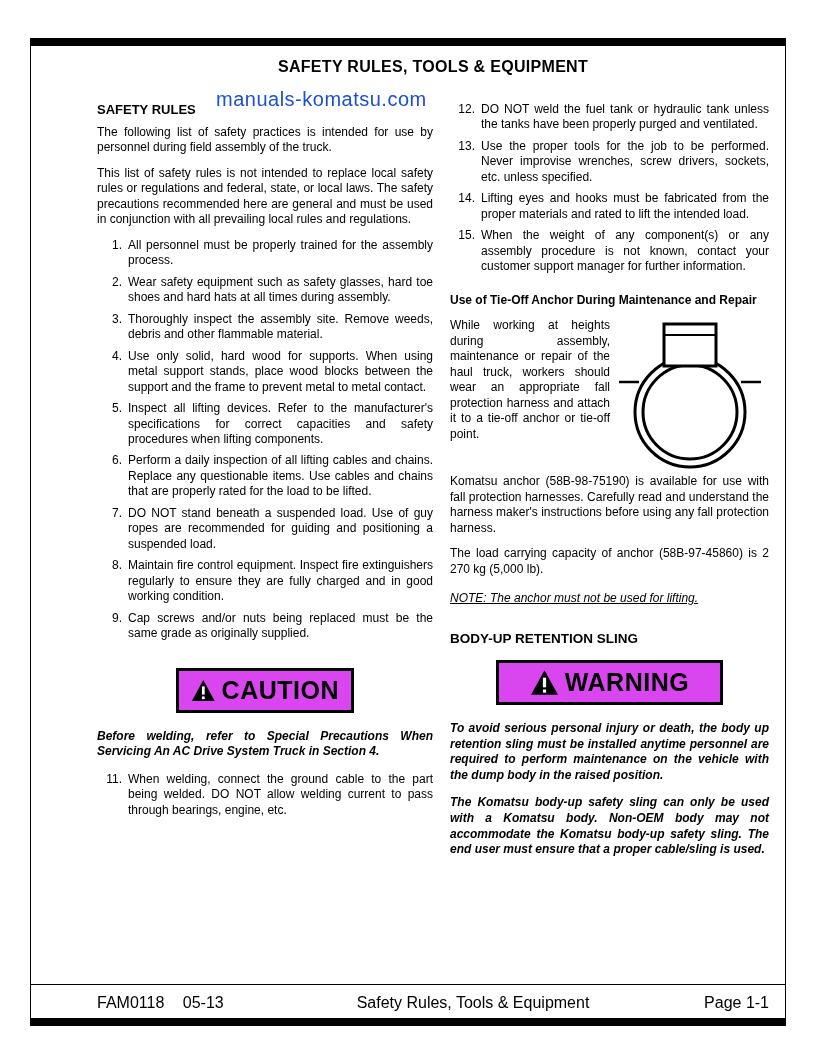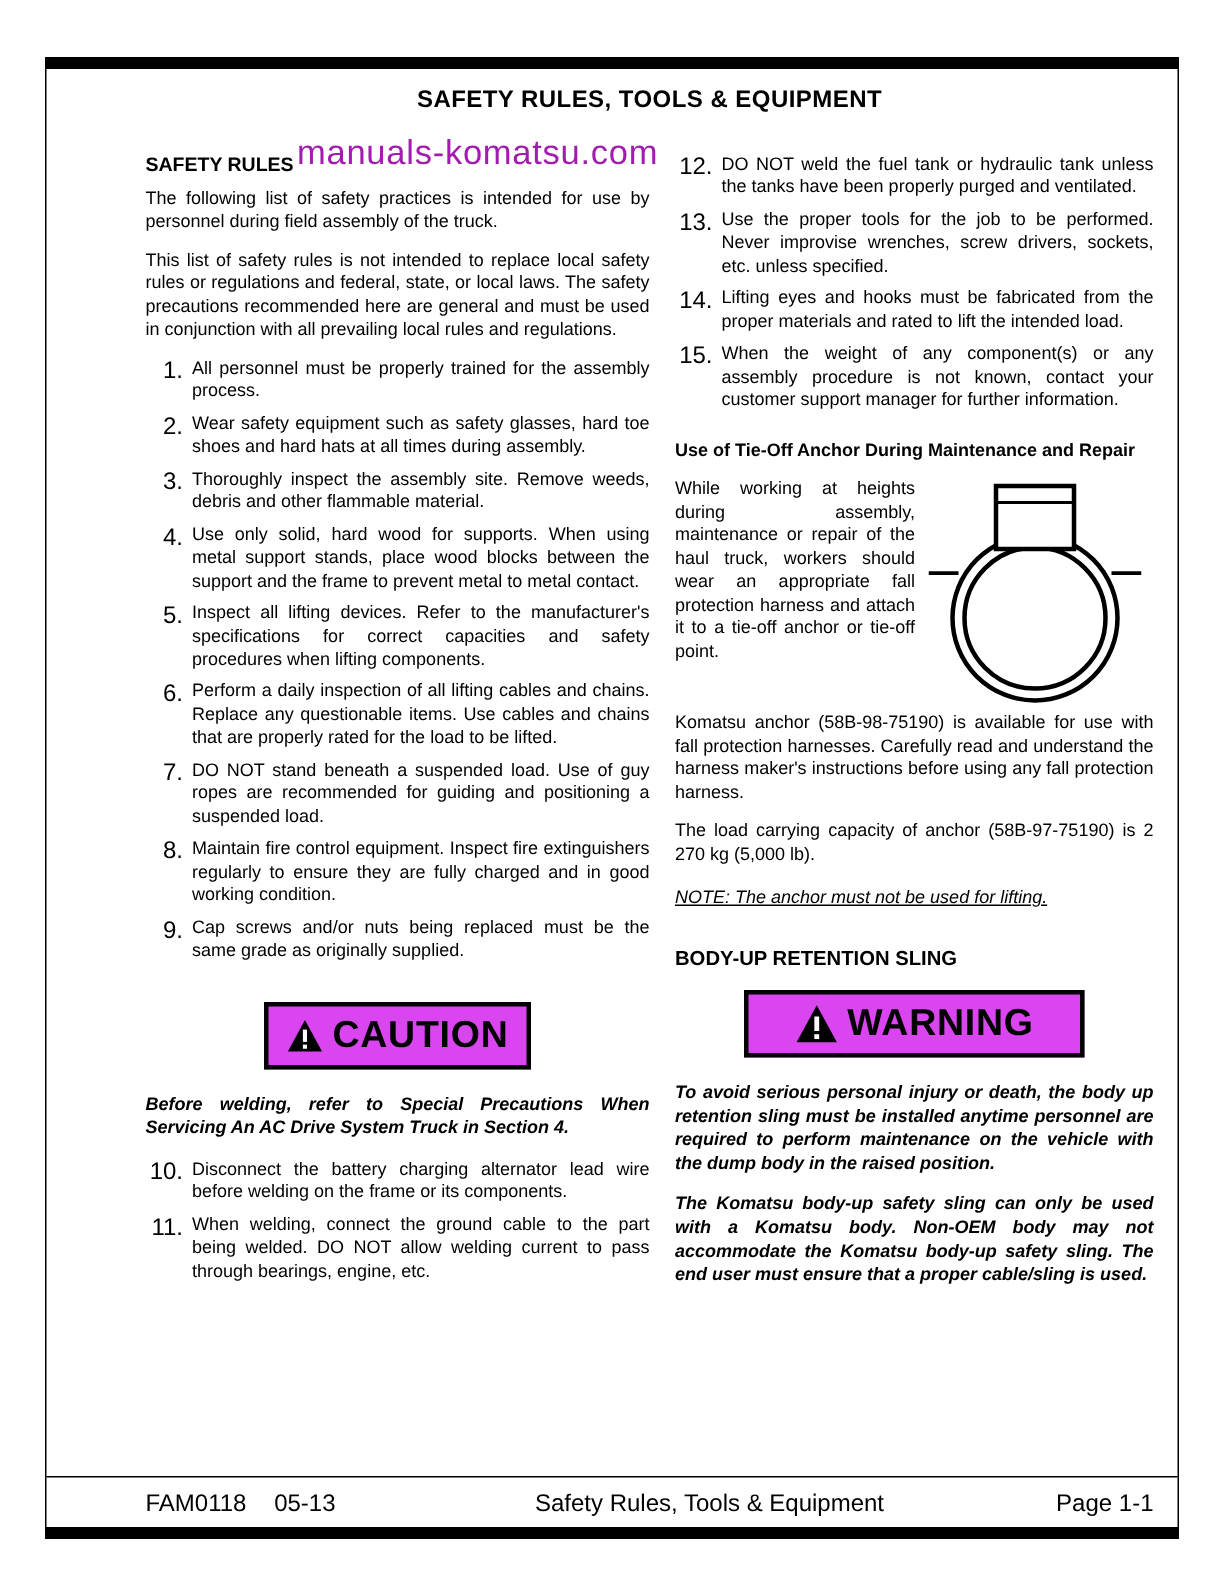--- a/index.html
+++ b/index.html
@@ -26,43 +26,43 @@
     left:66px; right:16px; top:12px; bottom:46px;
   }
   .doc-title {
     text-align:center;
     font-size:16px; font-weight:bold;
     letter-spacing:0.3px;
     margin-bottom:26px;
   }
   .watermark {
     position:absolute;
-    left:167px; top:42px;
-    font-size:23px;
-    color:#a21caf;
+    left:185px; top:42px;
+    font-size:20px;
+    color:#1d4ed8;
     letter-spacing:0.5px;
     pointer-events:none;
     white-space:nowrap;
     z-index:5;
   }
   .cols { display:flex; gap:17px; }
   .col-left  { width:336px; flex:0 0 336px; }
   .col-right { flex:1; }
   .section-heading { font-size:13px; font-weight:bold; margin-bottom:8px; }
   .sub-heading { font-size:12px; font-weight:bold; margin:18px 0 10px 0; line-height:1.3; }
   p.body, .li .txt {
     font-size:12px; line-height:1.29;
     text-align:justify;
   }
   p.body { margin-bottom:10px; }
   .li { display:flex; margin-bottom:6px; }
   .li .num {
     width:25px; flex:0 0 25px;
     text-align:right; margin-right:6px;
-    font-size:16px; line-height:1.29;
+    font-size:12px; line-height:1.29;
   }
   .li .txt { flex:1; }
   .alert-box {
     border:3px solid #000;
     background:#d946ef;
     display:flex; align-items:center; justify-content:center;
     gap:6px;
     padding:5px 12px;
     margin:26px auto 16px auto;
   }
@@ -151,24 +151,20 @@
             <svg width="27" height="25" viewBox="0 0 27 25">
               <polygon points="13.5,1 26,24 1,24" fill="#000"></polygon>
               <rect x="12" y="8" width="3" height="9" fill="#fff"></rect>
               <rect x="12" y="19" width="3" height="3" fill="#fff"></rect>
             </svg>
             <span class="alert-label">CAUTION</span>
           </div>
 
           <p class="italic-note">Before welding, refer to Special Precautions When Servicing An AC Drive System Truck in Section 4.</p>
 
-          <div class="li">
-            <span class="num">10.</span>
-            <span class="txt">Disconnect the battery charging alternator lead wire before welding on the frame or its components.</span>
-          </div>
           <div class="li">
             <span class="num">11.</span>
             <span class="txt">When welding, connect the ground cable to the part being welded. DO NOT allow welding current to pass through bearings, engine, etc.</span>
           </div>
         </div>
 
         <div class="col-right">
           <div class="li">
             <span class="num">12.</span>
             <span class="txt">DO NOT weld the fuel tank or hydraulic tank unless the tanks have been properly purged and ventilated.</span>
@@ -196,21 +192,21 @@
                 <line x1="122" y1="62" x2="142" y2="62" stroke="#000" stroke-width="2.5"></line>
                 <circle cx="71" cy="92" r="51" fill="none" stroke="#000" stroke-width="11"></circle>
                 <circle cx="71" cy="92" r="51" fill="none" stroke="#fff" stroke-width="5"></circle>
                 <rect x="45" y="4" width="52" height="42" fill="#fff" stroke="#000" stroke-width="3"></rect>
                 <line x1="45" y1="15" x2="97" y2="15" stroke="#000" stroke-width="2"></line>
               </svg>
             </div>
           </div>
 
           <p class="body">Komatsu anchor (58B-98-75190) is available for use with fall protection harnesses. Carefully read and understand the harness maker's instructions before using any fall protection harness.</p>
-          <p class="body">The load carrying capacity of anchor (58B-97-75190) is 2 270 kg (5,000 lb).</p>
+          <p class="body">The load carrying capacity of anchor (58B-97-45860) is 2 270 kg (5,000 lb).</p>
           <p class="note-line">NOTE: The anchor must not be used for lifting.</p>
 
           <h3 class="bodyup-heading">BODY-UP RETENTION SLING</h3>
 
           <div class="alert-box warning-box">
             <svg width="29" height="27" viewBox="0 0 27 25">
               <polygon points="13.5,1 26,24 1,24" fill="#000"></polygon>
               <rect x="12" y="8" width="3" height="9" fill="#fff"></rect>
               <rect x="12" y="19" width="3" height="3" fill="#fff"></rect>
             </svg>

